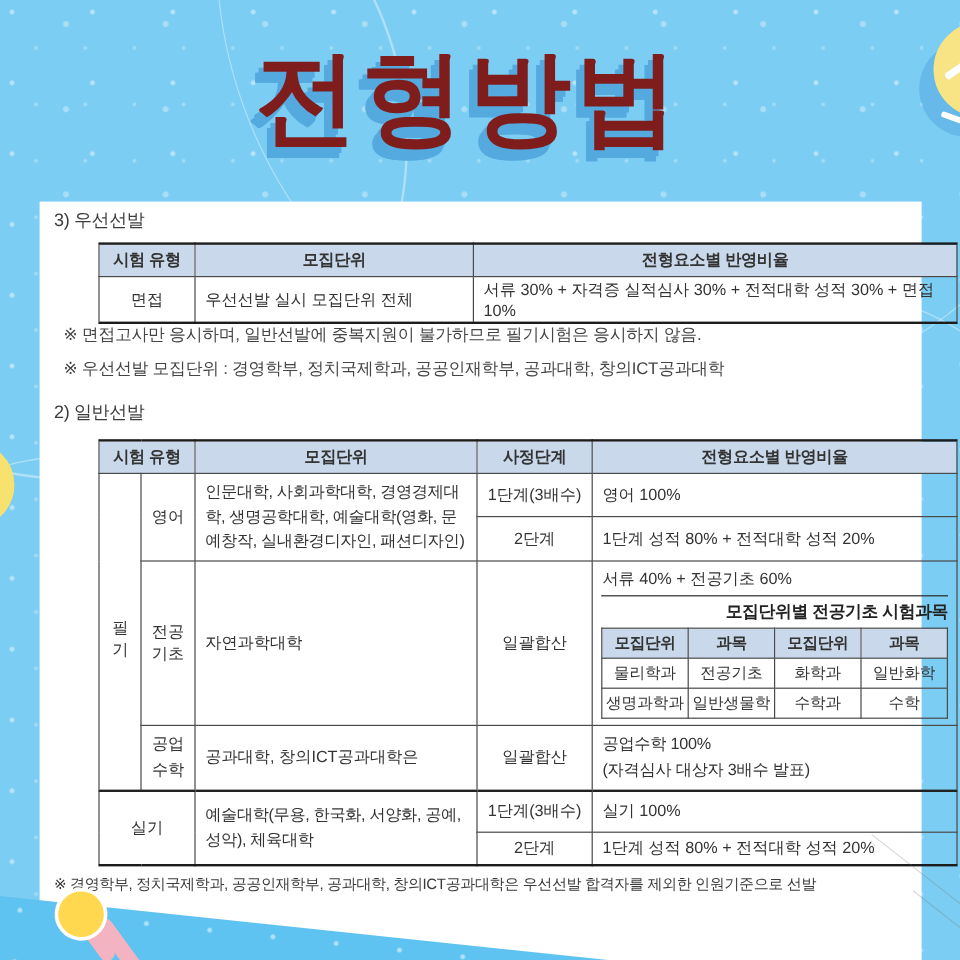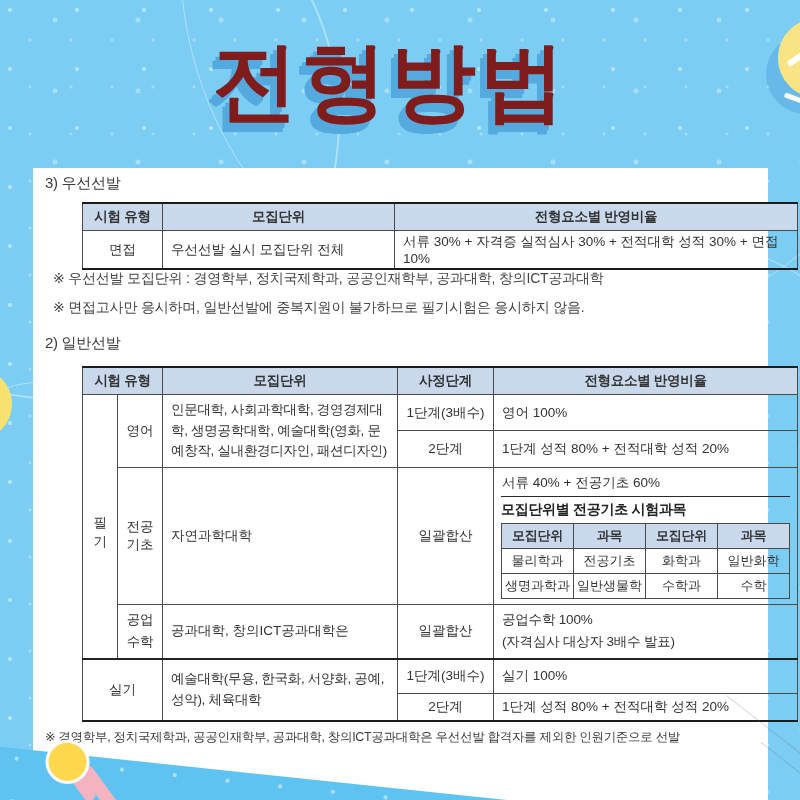--- a/index.html
+++ b/index.html
@@ -60,21 +60,21 @@
   tr.r-major { height:132px; } tr.r-engmath { height:54px; }
   tr.r-prac1 { height:35px; } tr.r-prac2 { height:27px; }
   .units { line-height:1.55; letter-spacing:-0.3px; }
   .two-line { line-height:1.65; letter-spacing:-0.2px; }
 
   
   td.inner-cell { padding:0 !important; vertical-align:top; }
   .inner-wrap { padding:4px 7px 5px 7px; }
   .inner-ratio { font-size:13.5px; color:#333; padding:2px 1px 4px 1px; }
   .inner-hr { border-top:1.5px solid #2a2a2a; margin:0 0 3px 0; }
-  .inner-title { font-size:14px; font-weight:bold; color:#222; text-align:left; padding:1px 0 4px 0; letter-spacing:-0.3px; }
+  .inner-title { font-size:14px; font-weight:bold; color:#222; text-align:right; padding:1px 0 4px 0; letter-spacing:-0.3px; }
   table.mini { border-collapse:collapse; table-layout:fixed; width:100%;
     border-top:1.5px solid #2a2a2a; border-bottom:1.5px solid #2a2a2a; }
   .mini th, .mini td { border:1px solid #4a4a4a; font-size:13px; text-align:center; padding:3px 0; color:#333; }
   .mini th { background:#c9d9eb; }
   .mini th.dash, .mini td.dash { border-left:1px dashed #666; }
   .mini th.strong, .mini td.strong { border-left:1.5px solid #2a2a2a; }
 
   
   .band-wrap { position:absolute; left:-45px; top:742px; width:640px; height:140px;
     transform:rotate(6deg); transform-origin:left top; z-index:5; }
@@ -129,22 +129,22 @@
     </tr>
     <tr style="height:31px">
       <td class="ctr">면접</td>
       <td>우선선발 실시 모집단위 전체</td>
       <td>서류 30% + 자격증 실적심사 30% + 전적대학 성적 30% + 면접 10%</td>
     </tr>
   </tbody>
     </table>
 
   <div class="notes">
+    <div class="note">※ 면접고사만 응시하며, 일반선발에 중복지원이 불가하므로 필기시험은 응시하지 않음.</div>
     <div class="note">※ 우선선발 모집단위 : 경영학부, 정치국제학과, 공공인재학부, 공과대학, 창의ICT공과대학</div>
-    <div class="note">※ 면접고사만 응시하며, 일반선발에 중복지원이 불가하므로 필기시험은 응시하지 않음.</div>
   </div>
 
   <div class="sec-label" style="left:12px; top:166px;">2) 일반선발</div>
 
   <table class="doc t2-pos">
     <colgroup>
       <col style="width:35px">
         <col style="width:45px">
         <col style="width:235px">
       <col style="width:96px">

